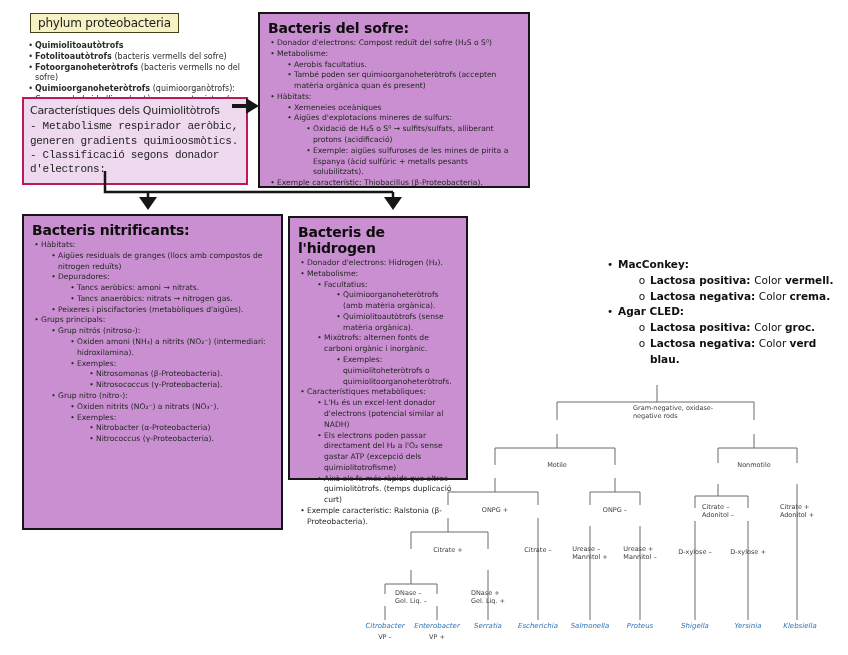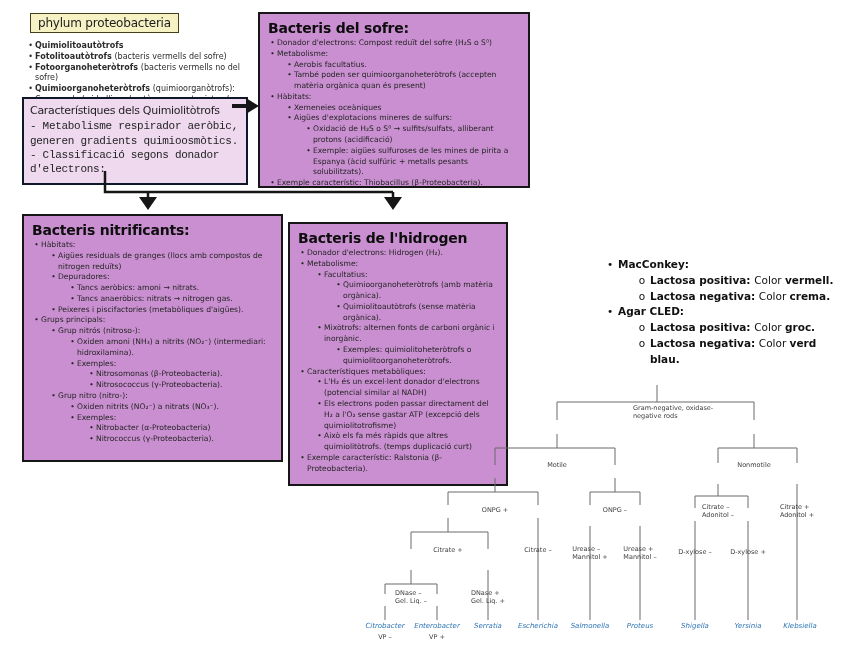--- a/index.html
+++ b/index.html
@@ -8,32 +8,32 @@
 
   
   .title-box{position:absolute;left:30px;top:13px;background:#f6f2c4;border:1px solid #44401a;
              padding:2px 7px;font-size:12px;color:#1c1c1c;letter-spacing:-0.2px;}
 
   
   .intro-list{position:absolute;left:26px;top:41px;width:236px;font-size:8px;line-height:1.35;color:#2b2b2b;}
 
   
   .char-box{position:absolute;left:22px;top:97px;width:210px;height:74px;background:#eed9ee;
-            border:2px solid #0f172a;padding:5px 6px;font-size:11px;letter-spacing:-0.3px;
+            border:2px solid #be185d;padding:5px 6px;font-size:11px;letter-spacing:-0.3px;
             line-height:1.3;color:#1f1f1f;}
   .char-title{margin-bottom:1px;}
   .char-body{white-space:pre-line;font-family:Liberation Mono, monospace;}
 
   
   .pbox{position:absolute;background:#c98fd0;border:2px solid #161616;padding:6px 8px;box-sizing:border-box;}
   .pbox-title{font-weight:bold;font-size:14px;color:#0d0d0d;margin-bottom:2px;letter-spacing:-0.2px;}
   .pbox-list{font-size:7.6px;line-height:1.42;color:#262626;}
   .sofre{left:258px;top:12px;width:272px;height:176px;}
-  .nitri{left:22px;top:214px;width:261px;height:248px;}
-  .hidro{left:288px;top:222px;width:220px;height:264px;}
+  .nitri{left:22px;top:214px;width:261px;height:316px;}
+  .hidro{left:288px;top:216px;width:180px;height:264px;}
 
   
   .li{display:flex;}
   .blt{flex:0 0 auto;width:9px;text-align:center;}
   .txt{flex:1 1 auto;}
   .lv0{margin-left:0;}
   .lv1{margin-left:17px;}
   .lv2{margin-left:36px;}
   .lv3{margin-left:55px;}
   .bold{font-weight:bold;}

